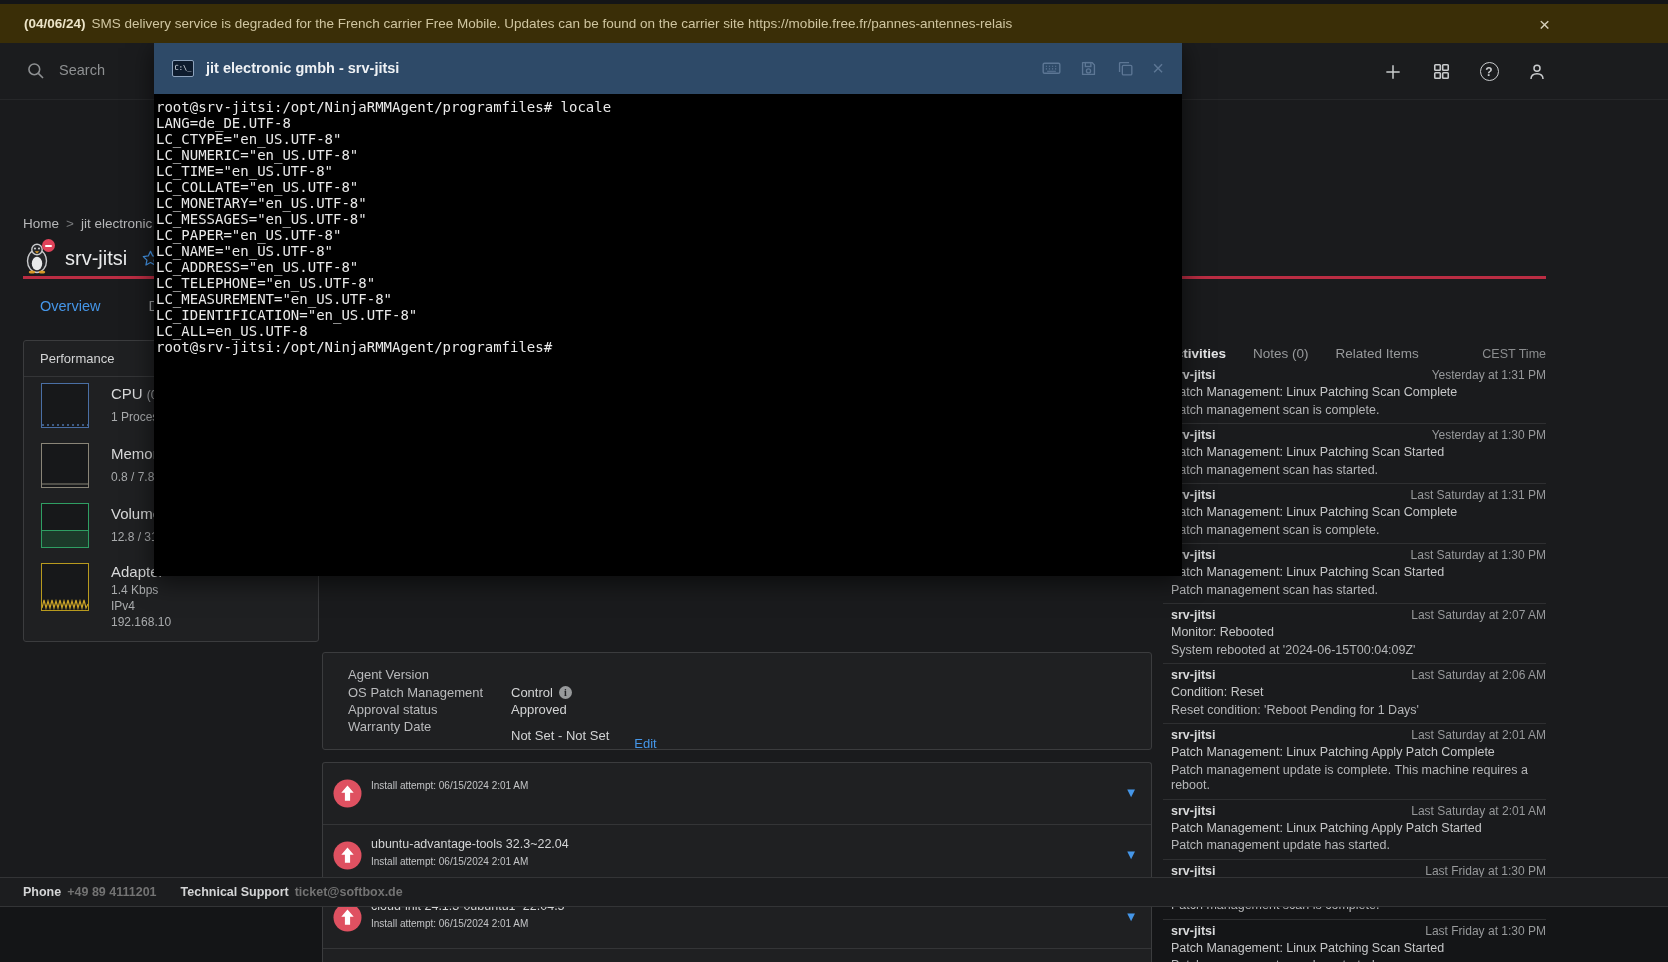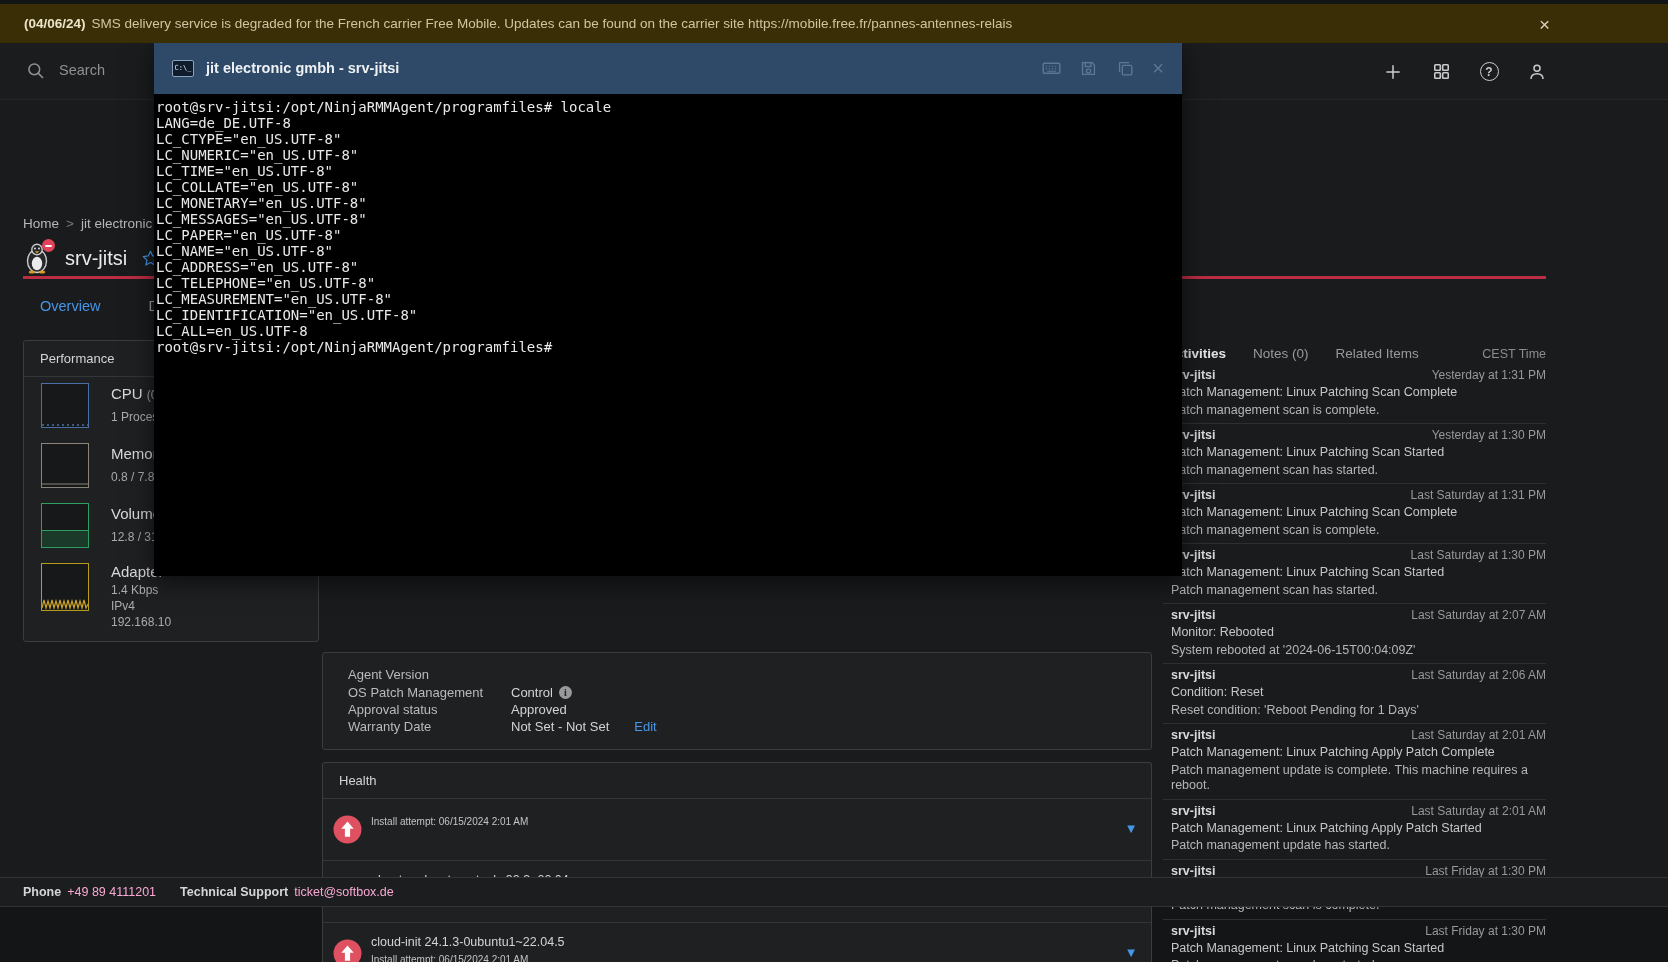--- a/index.html
+++ b/index.html
@@ -67,21 +67,21 @@
   .perf-sub { font-size:12px; color:#a9abad; margin-top:7px; }
   .perf-sub2 { font-size:12px; color:#a9abad; margin-top:2px; }
 
   
   .details { left:322px; top:552px; width:830px; height:98px; }
   .d-row { position:absolute; left:25px; display:flex; font-size:13px; line-height:17px; white-space:nowrap; }
   .d-label { width:163px; color:#b9babc; }
   .d-value { color:#d2d3d4; display:flex; align-items:center; gap:6px; }
   .info-i { width:13px; height:13px; border-radius:50%; background:#97999b; color:#212224;
     font-size:10px; font-weight:bold; display:inline-flex; align-items:center; justify-content:center; font-family:"Liberation Serif",serif; }
-  .edit-link { color:#4596e8; margin-left:25px; cursor:pointer; }
+  .edit-link { color:#4596e8; margin-left:25px; cursor:pointer;margin-top:17px; }
 
   
   .health { left:322px; top:662px; width:830px; height:216px; overflow:hidden; border-bottom:none; }
   .h-item { position:relative; height:62px; border-bottom:1px solid #343537; padding:12px 16px 0 48px; }
   .h-icon { position:absolute; left:10px; top:16px; }
   .h-name { font-size:12.5px; color:#d3d4d5; }
   .h-sub { font-size:10px; color:#c3c4c6; margin-top:5px; }
   .h-chev { position:absolute; right:16px; top:24px; color:#4596e8; font-size:10px;
     font-family:"DejaVu Sans",sans-serif; cursor:pointer; }
 
@@ -112,21 +112,21 @@
   .term-close { font-size:20px; color:#5d7795; line-height:1; cursor:pointer; }
   .term-body { height:482px; background:#000; padding:5px 0 0 2px; overflow:hidden; }
   .term-line { font-family:"DejaVu Sans Mono",monospace; font-size:14px; line-height:16px;
     color:#e9e9e9; white-space:pre; }
 
   
   .footer { position:absolute; left:0; top:877px; width:1668px; height:30px; background:#1c1d1f;
     border-top:1px solid #333436; border-bottom:1px solid #333436; z-index:40;
     display:flex; align-items:center; padding:0 23px; font-size:12.5px; color:#d4d5d6; gap:6px; }
   .footer b { font-weight:bold; }
-  .flink { color:#f9a8d4; cursor:pointer; }
+  .flink { color:#737373; cursor:pointer;font-weight:bold; }
   .fgap { width:12px; }
 
   svg { display:block; }
 </style>
 </head>
 <body>
 
 <div class="stage">
 
   <div class="banner">
@@ -277,21 +277,20 @@
         <span class="d-value">Approved</span>
       </div>
       <div class="d-row" style="top:65px;">
         <span class="d-label">Warranty Date</span>
         <span class="d-value">Not Set - Not Set</span>
         <span class="edit-link">Edit</span>
       </div>
     </div>
 
     <div class="panel health">
-      <div class="panel-head">Health</div>
       <div>
 
           <div class="h-item">
             <span class="h-icon">
               <svg width="29" height="29" viewBox="0 0 29 29">
                 <circle cx="14.5" cy="14.5" r="14" fill="#df5161"></circle>
                 <path d="M14.5 6.5l6.2 7.2h-3.6v8h-5.2v-8H8.3z" fill="#fff"></path>
               </svg>
             </span>
             <div class="h-sub">Install attempt: 06/15/2024 2:01 AM</div>

